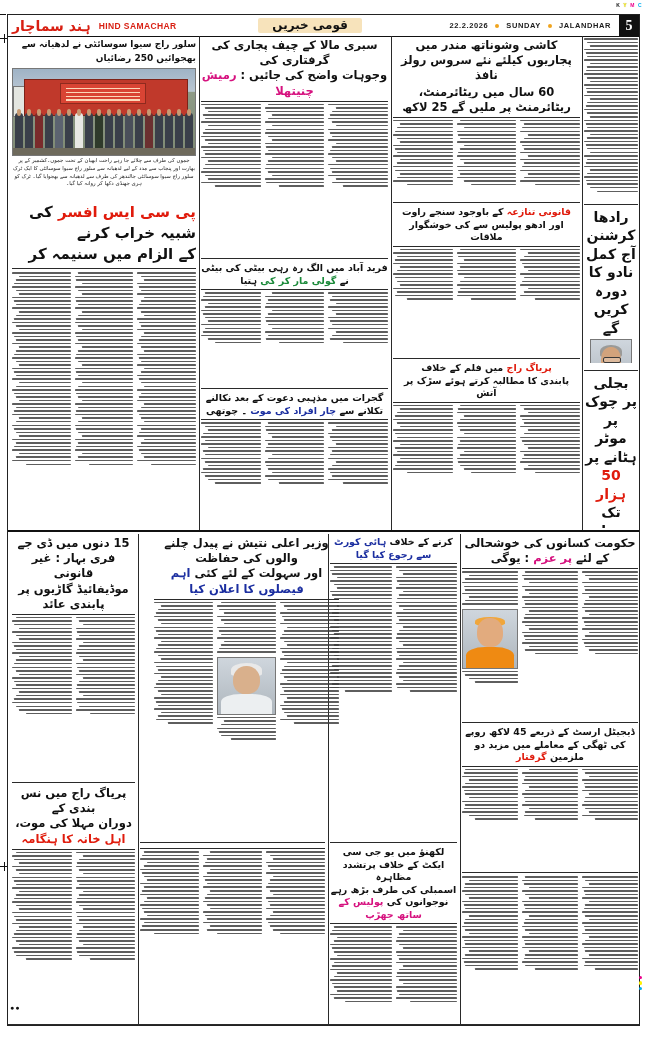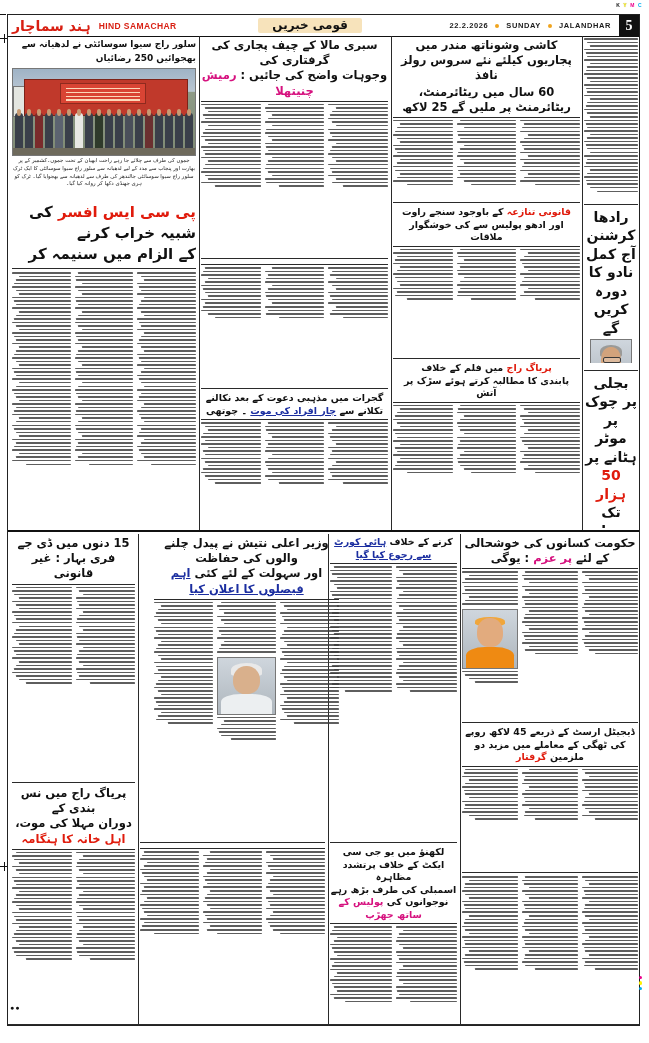--- a/index.html
+++ b/index.html
@@ -74,21 +74,21 @@
     font-family:"DejaVu Sans",sans-serif;font-weight:bold;
     color:#111;text-align:center;line-height:1.32;
     letter-spacing:-.2px;
   }
   .hl.big{font-size:15px;}
   .hl.mid{font-size:11.5px;}
   .hl.sm{font-size:9.5px;}
   .hl.xs{font-size:14px;}
   .hl .r{color:#e01b0c;}
   .hl .m{color:#d6127f;}
-  .hl .b{color:#1b2ea0;text-decoration:underline;}
+  .hl .b{color:#1b2ea0;}
 
   
   .txt{position:relative;overflow:hidden;}
   .txt .ln{
     height:1.6px;background:#3b3b3b;margin:0 0 2.45px 0;border-radius:.4px;
     opacity:.82;
   }
   .txt .ln.s1{width:100%;}
   .txt .ln.s2{width:94%;}
   .txt .ln.s3{width:88%;}
@@ -592,20 +592,21 @@
             <div class="ln s2"></div>
               <div class="ln s3"></div>
               <div class="ln s1"></div>
               <div class="ln s5"></div>
           </div>
         </div>
       </div>
       <div class="hrule" style="left:193px;width:187px;top:222px;"></div>
 
       <div class="col" style="left:191px;top:226px;width:191px;height:120px;">
+        <div class="hl sm">فرید آباد میں الگ رہ رہی بیٹی کی بیٹی نے <span style="color:#1b8a3a">گولی مار کر کی</span> ہتیا</div>
         <div class="dline"></div>
         <div class="subcols">
           <div class="txt dense">
             <div class="ln s1"></div>
               <div class="ln s2"></div>
               <div class="ln s4"></div>
               <div class="ln s3"></div>
             <div class="ln s1"></div>
               <div class="ln s2"></div>
               <div class="ln s3"></div>
@@ -1514,20 +1515,21 @@
             <div class="ln s2"></div>
               <div class="ln s4"></div>
               <div class="ln s1"></div>
               <div class="ln s5"></div>
           </div>
         </div>
       </div>
 
       <div class="col" style="left:2px;top:500px;width:127px;height:240px;">
         <div class="hl mid">15 دنوں میں ڈی جے فری بہار : غیر قانونی</div>
+        <div class="hl mid">موڈیفائیڈ گاڑیوں پر پابندی عائد</div>
         <div class="dline"></div>
         <div class="subcols">
           <div class="txt dense">
             <div class="ln s1"></div>
               <div class="ln s2"></div>
               <div class="ln s3"></div>
               <div class="ln s1"></div>
             <div class="ln s4"></div>
               <div class="ln s2"></div>
               <div class="ln s1"></div>

